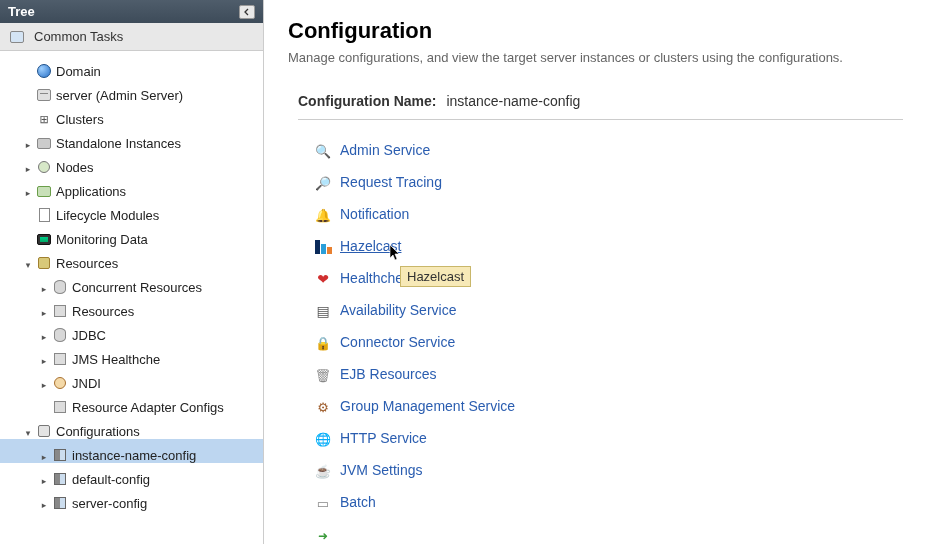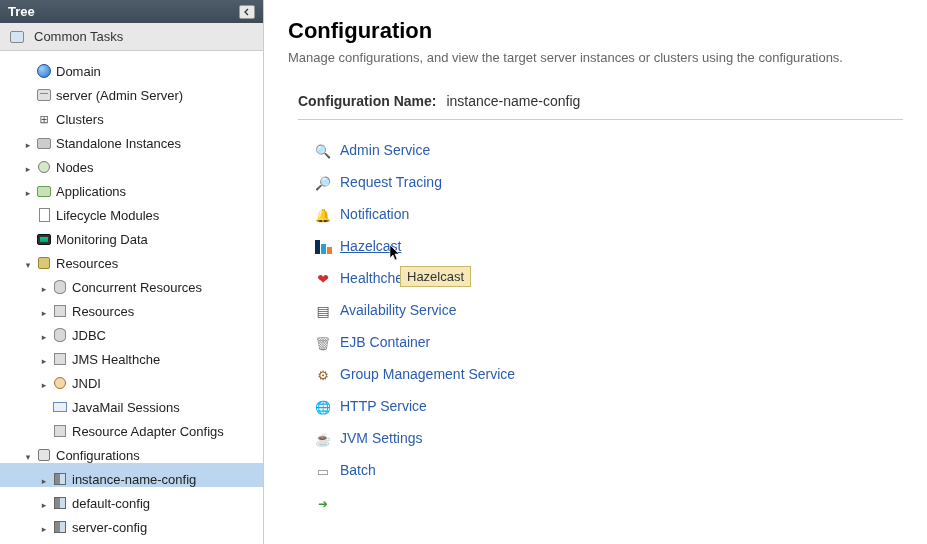--- a/index.html
+++ b/index.html
@@ -179,27 +179,20 @@
       <div class="tree-item indent-2">
         <span class="expander">▸</span>
         <span class="ticon">
           <span class="i-jndi"></span>
         </span>
         <span class="tlabel">JNDI</span>
       </div>
       <div class="tree-item indent-2">
         <span class="expander"></span>
         <span class="ticon">
-          <span class="i-mail"></span>
-        </span>
-        <span class="tlabel">JavaMail Sessions</span>
-      </div>
-      <div class="tree-item indent-2">
-        <span class="expander"></span>
-        <span class="ticon">
           <span class="i-conn"></span>
         </span>
         <span class="tlabel">Resource Adapter Configs</span>
       </div>
       <div class="tree-item indent-1">
         <span class="expander">▾</span>
         <span class="ticon">
           <span class="i-config"></span>
         </span>
         <span class="tlabel">Configurations</span>
@@ -275,23 +268,29 @@
         <span class="tooltip" style="top: -4px;">Hazelcast</span>
       </div>
       <div class="config-item">
         <span class="cicon">
           <span class="mi-avail"></span>
         </span>
         <a href="#">Availability Service</a>
       </div>
       <div class="config-item">
         <span class="cicon">
+          <span class="mi-connsvc"></span>
+        </span>
+        <a href="#">Connector Service</a>
+      </div>
+      <div class="config-item">
+        <span class="cicon">
           <span class="mi-ejb"></span>
         </span>
-        <a href="#">EJB Container</a>
+        <a href="#">EJB Resources</a>
       </div>
       <div class="config-item">
         <span class="cicon">
           <span class="mi-group"></span>
         </span>
         <a href="#">Group Management Service</a>
       </div>
       <div class="config-item">
         <span class="cicon">
           <span class="mi-http"></span>

